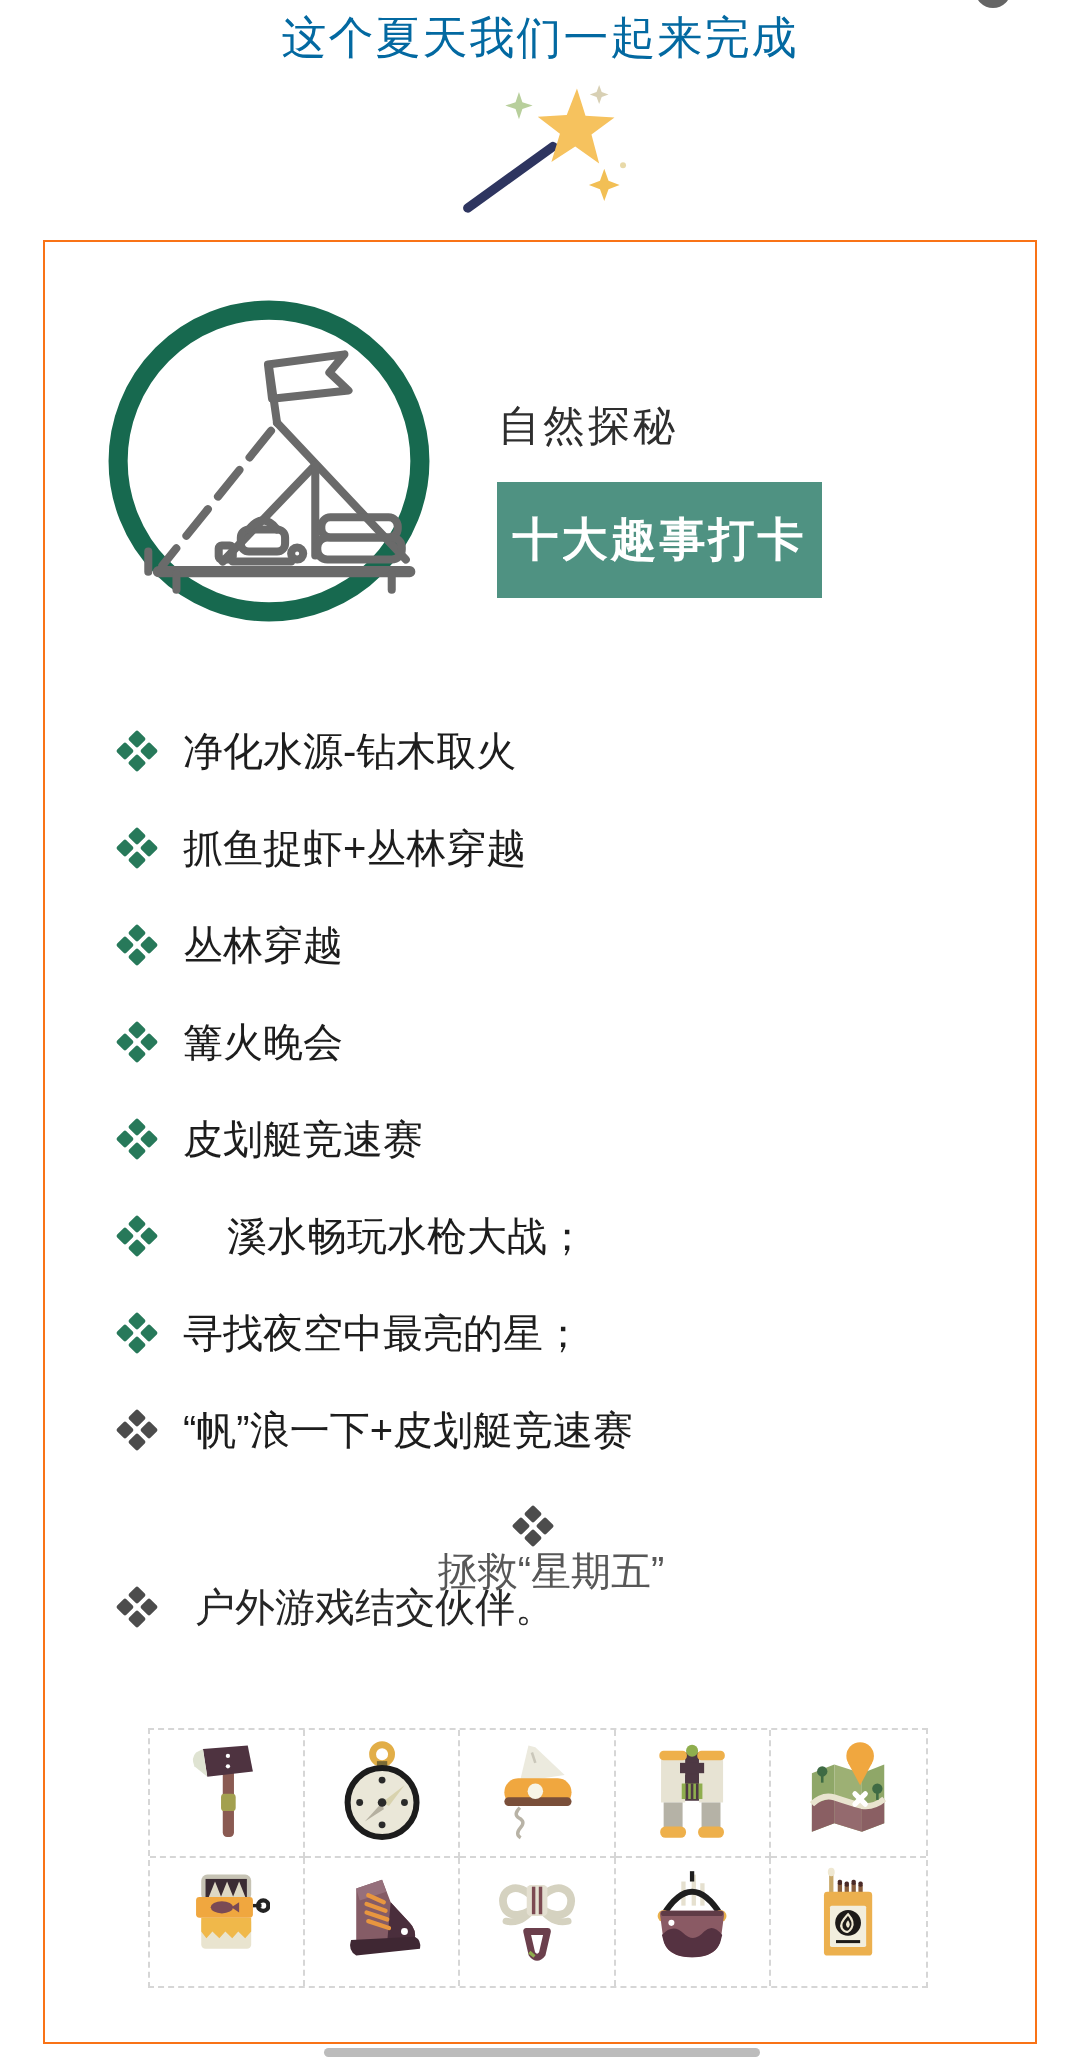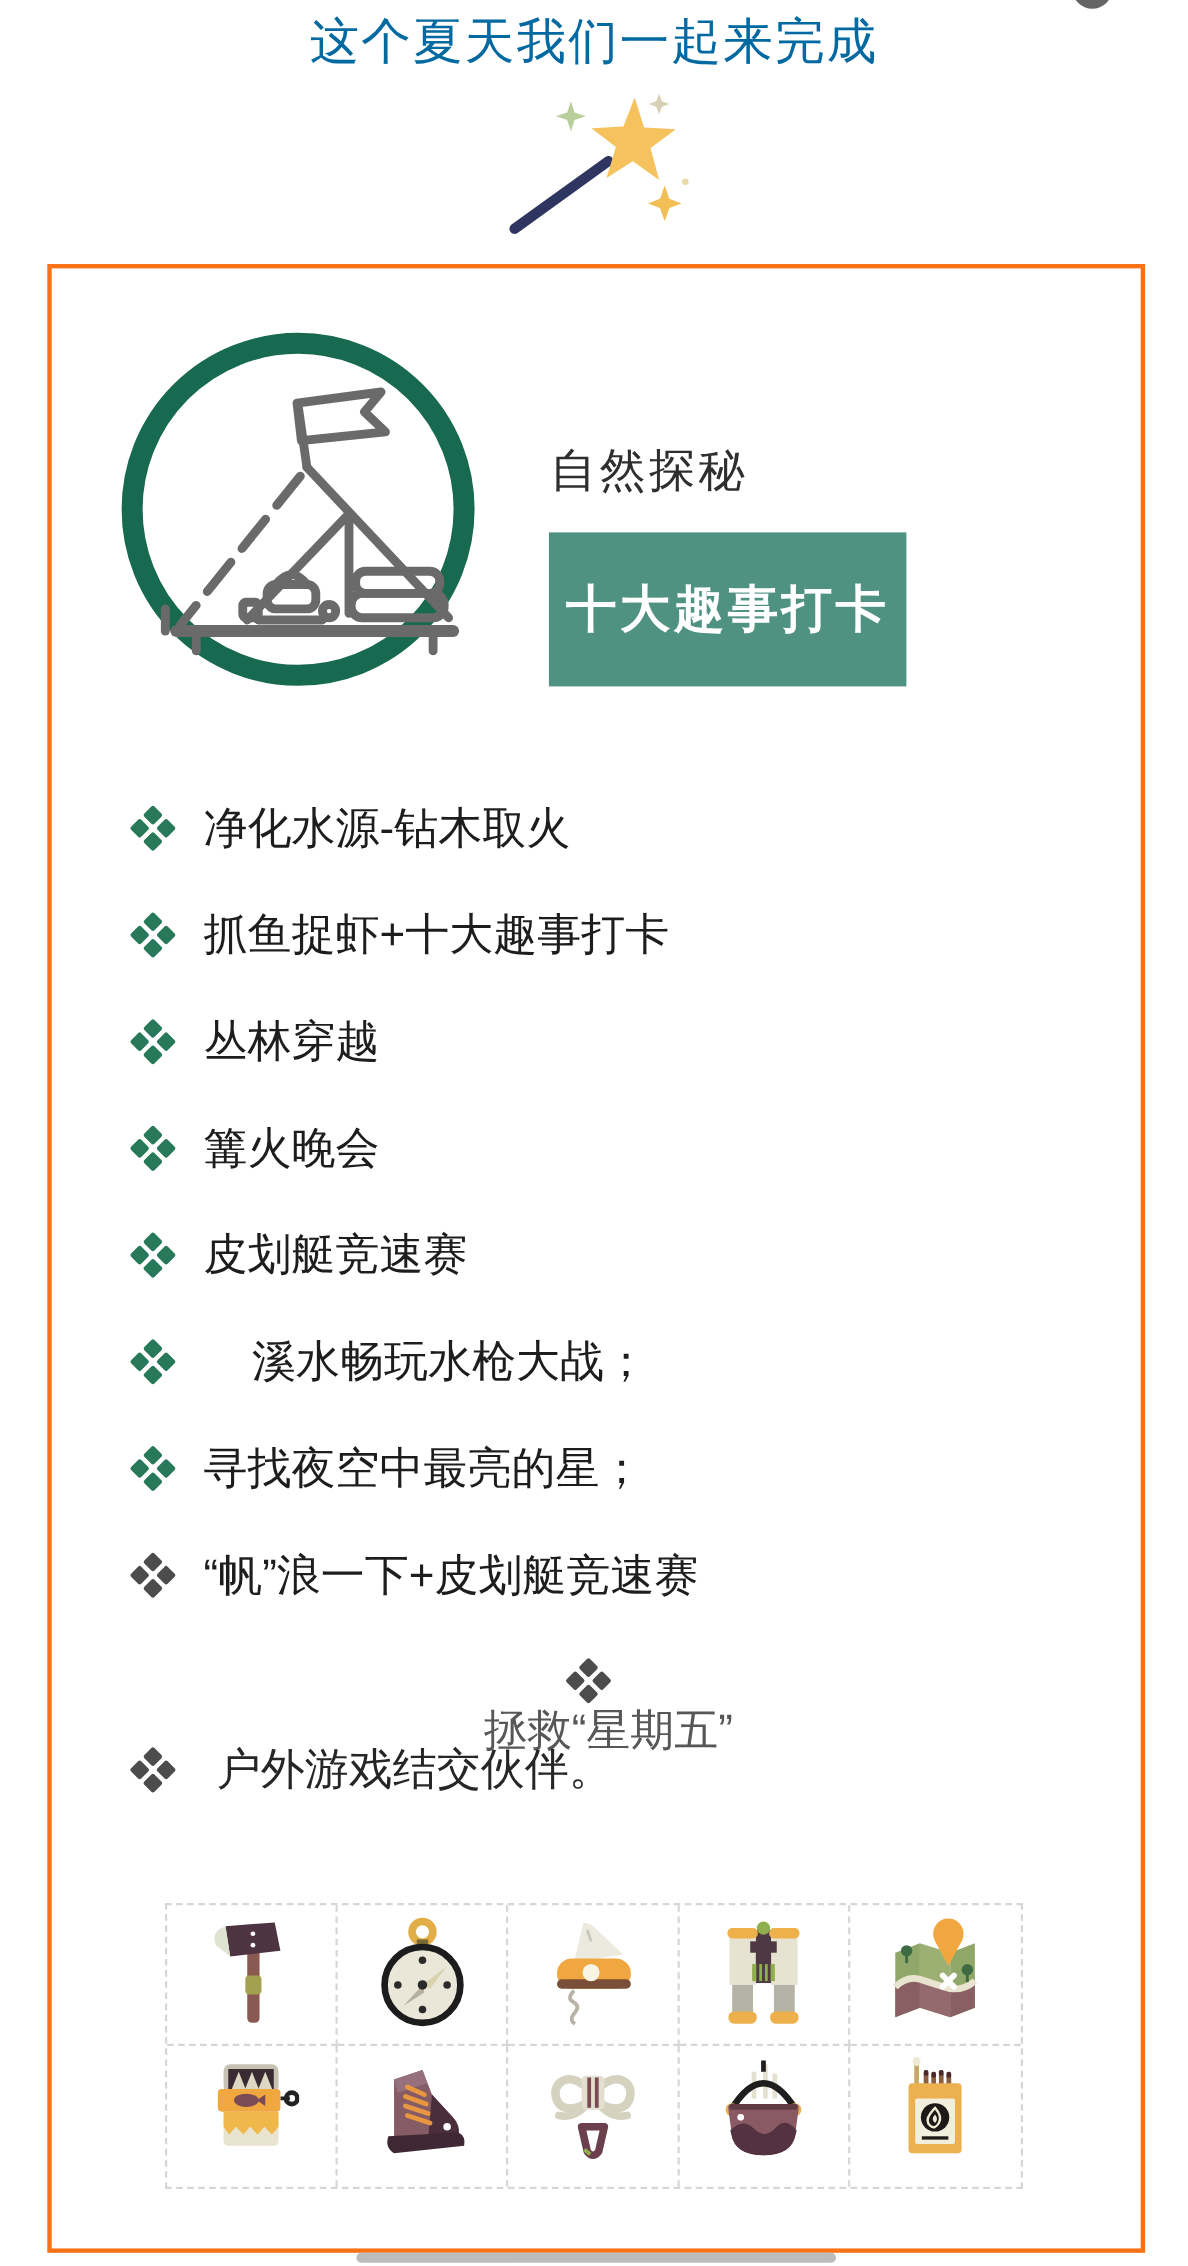--- a/index.html
+++ b/index.html
@@ -13,28 +13,28 @@
     font-size:45px;letter-spacing:2px;color:#0369a1;font-weight:400;
   }
   .float-btn{
     position:absolute;top:-28px;left:975px;width:36px;height:36px;border-radius:50%;
     background:#3f3f3f;opacity:.8;
   }
   .wand{position:absolute;left:452px;top:80px;width:180px;height:145px;}
   
   .card{
     position:absolute;left:43px;top:240px;width:990px;height:1800px;
-    border:4px solid #f97316;background:#fff;
+    border:2px solid #f97316;background:#fff;
   }
   .tent-circle{position:absolute;left:55px;top:50px;width:338px;height:338px;}
   .category{
     position:absolute;left:453px;top:156px;font-size:42px;letter-spacing:3px;color:#2e2e2e;
   }
   .badge{
-    position:absolute;left:452px;top:240px;width:325px;height:140px;
+    position:absolute;left:452px;top:240px;width:325px;height:116px;
     background:#4f9282;color:#ffffff;font-size:46px;font-weight:bold;letter-spacing:3px;
     display:flex;align-items:center;justify-content:center;
   }
   
   .list{position:absolute;left:70px;top:486px;width:860px;}
   .item{
     display:flex;align-items:center;height:46px;line-height:46px;margin-bottom:51px;
     font-size:40px;color:#1d1d1d;white-space:nowrap;
   }
   .item:nth-child(6){margin-top:6px;gap:44px;}
@@ -120,21 +120,21 @@
     </div>
     <div class="item g">
       <span class="bullet">
           <span class="d">
             <i></i>
             <i></i>
             <i></i>
             <i></i>
           </span>
         </span>
-      <span class="txt">抓鱼捉虾+十大趣事打卡</span>
+      <span class="txt">抓鱼捉虾+丛林穿越</span>
     </div>
     <div class="item g">
       <span class="bullet">
           <span class="d">
             <i></i>
             <i></i>
             <i></i>
             <i></i>
           </span>
         </span>

